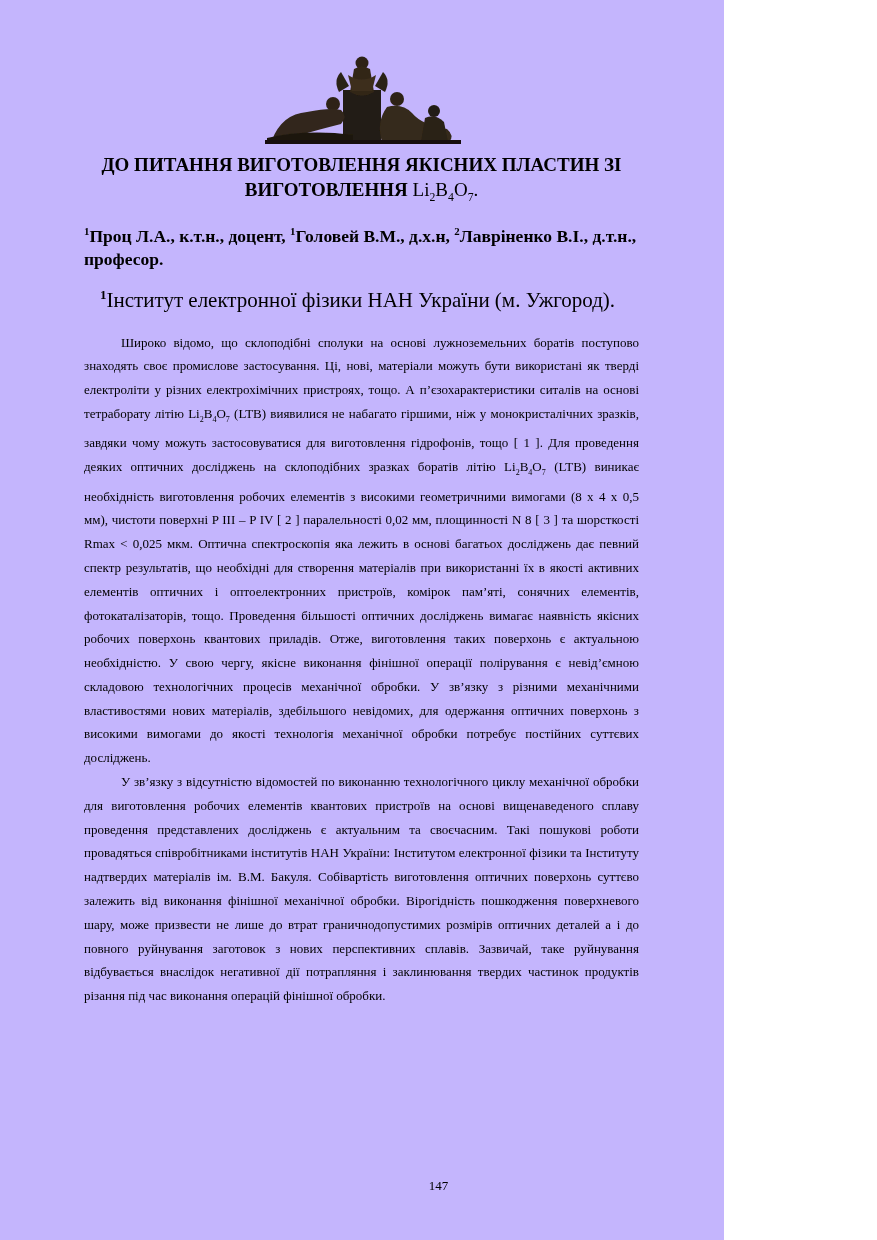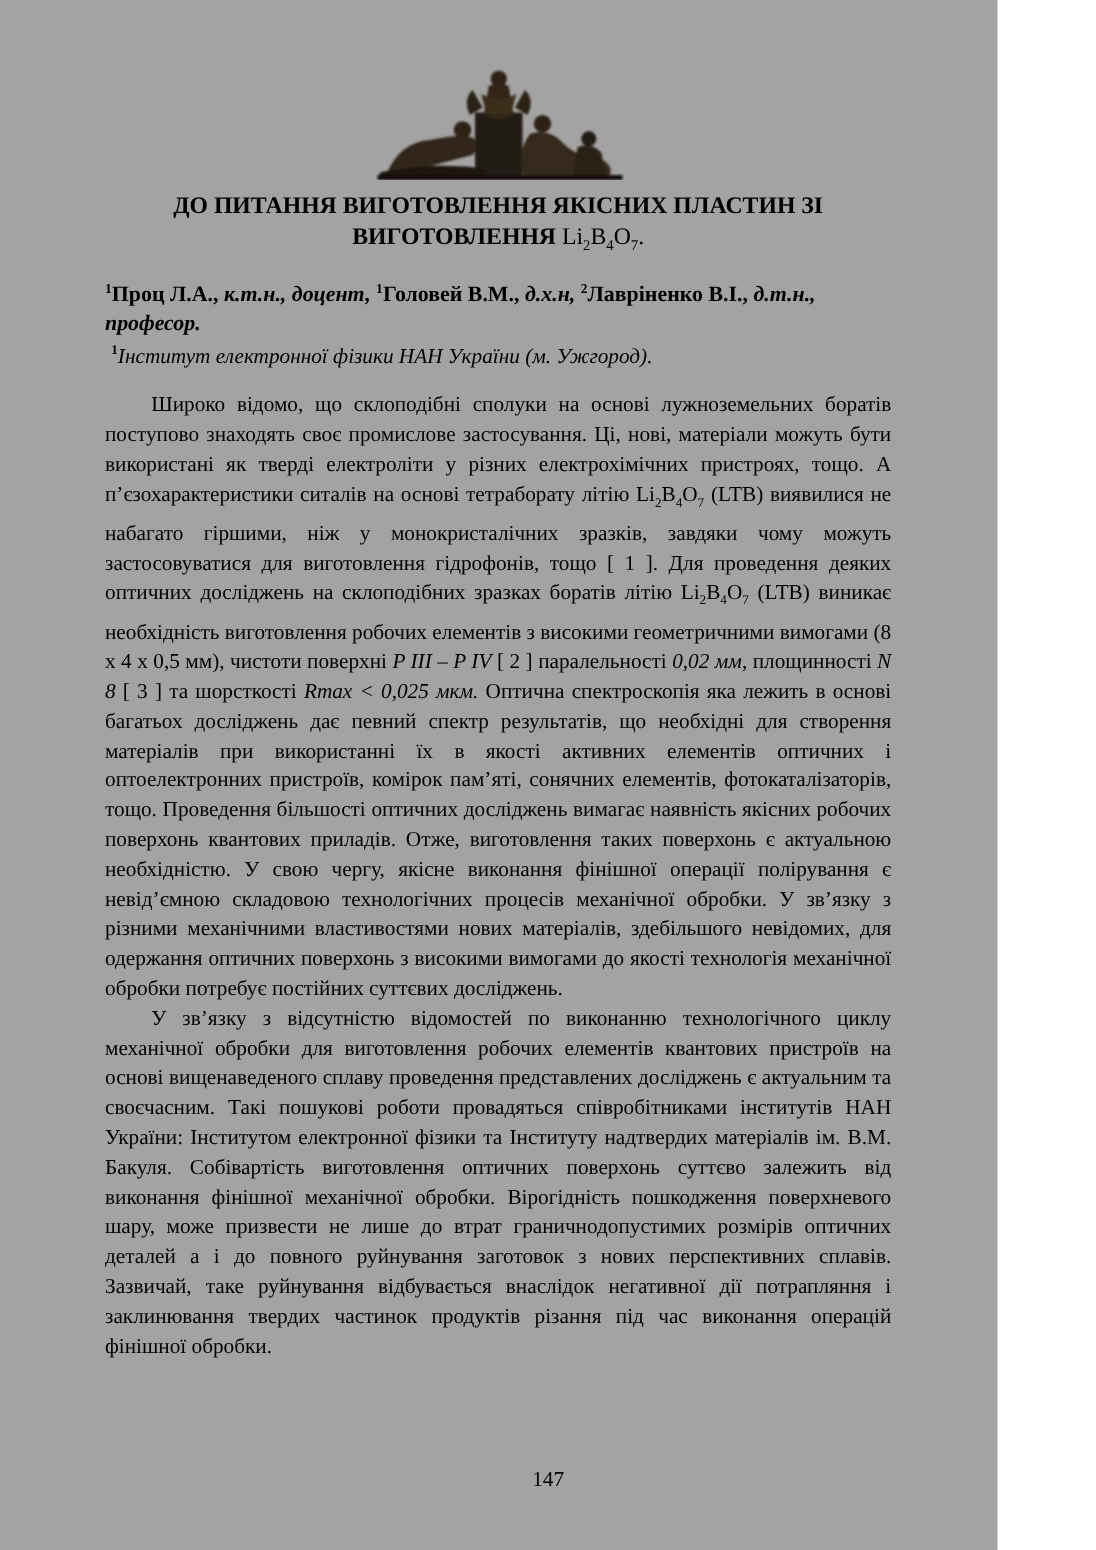--- a/index.html
+++ b/index.html
@@ -1,30 +1,30 @@
 <!DOCTYPE html>
 <html><head>
 <meta charset="utf-8">
 <style>
   * { box-sizing: border-box; }
   html, body { margin: 0; padding: 0; background: #ffffff; }
   .page {
-    width: 798px; height: 1240px; position: relative; background: #a3a3a3;
+    width: 724px; height: 1240px; position: relative; background: #c4b5fd;
     padding: 52px 85px 0 84px; font-family: "Liberation Serif", serif; color: #000;
     overflow: hidden;
   }
   .header-image { text-align: center; margin: 0 auto 4px auto; height: 92px; }
   .title { font-size: 19px; font-weight: normal; text-align: center; line-height: 1.32; margin: 8px 0 0 0; }
   .authors { font-size: 17.5px; line-height: 1.28; margin: 20px 0 0 0; }
-  .affiliation { font-size: 17px; line-height: 1.35; margin: 5px; }
+  .affiliation { font-size: 21px; line-height: 1.35; margin: 16px; }
   .body-text { margin-top: 15px; }
-  .para { font-size: 17px; line-height: 23.8px; text-align: justify; text-indent: 37px; margin: 0; }
-  .page-number { position: absolute; bottom: 46px; left: 0; width: 877px; text-align: center; font-size: 17px; }
+  .para { font-size: 13px; line-height: 23.8px; text-align: justify; text-indent: 37px; margin: 0; }
+  .page-number { position: absolute; bottom: 46px; left: 0; width: 877px; text-align: center; font-size: 13px; }
   .bold { font-weight: bold; }
-  .italic { font-style: italic; }
+  .italic { }
   .sup { vertical-align: super; font-size: 0.62em; }
   .sub { vertical-align: sub; font-size: 0.62em; }
 </style>
 </head>
 <body>
 
 <div class="page">
 
   <div class="header-image">
     <svg viewBox="0 0 250 92" width="250" height="92">

